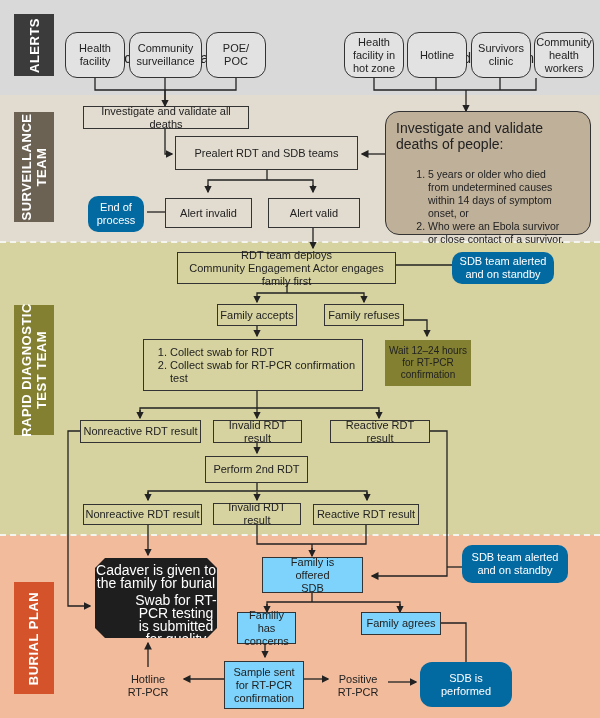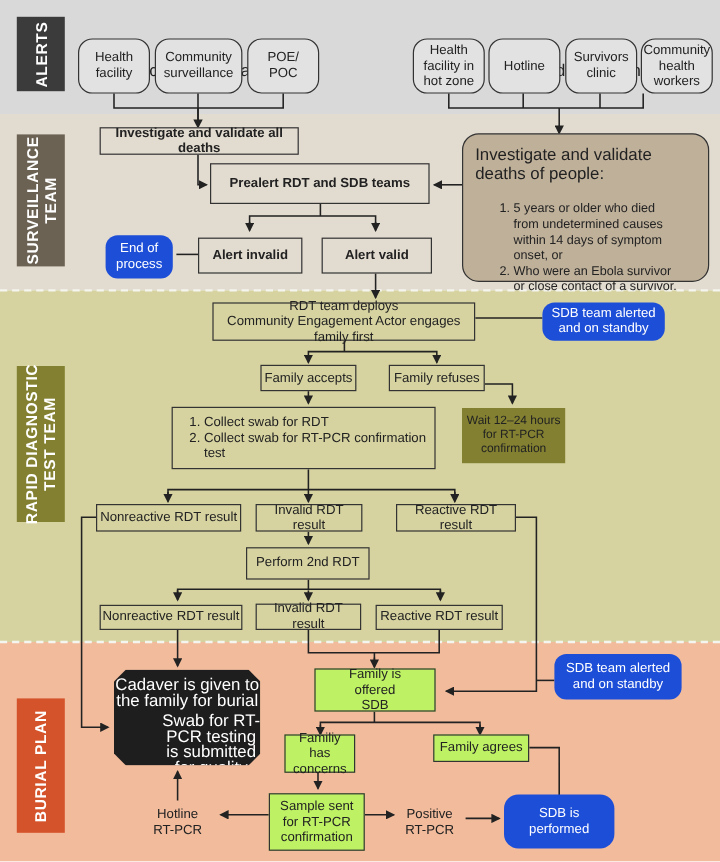--- a/index.html
+++ b/index.html
@@ -12,24 +12,24 @@
   .dash{position:absolute;left:0;width:600px;border-top:2px dashed #f5f5f0;height:0;}
   .lane{position:absolute;left:14px;width:40px;color:#fff;display:flex;align-items:center;justify-content:center;}
   .lane span{transform:rotate(-90deg);white-space:nowrap;text-align:center;font-size:13px;font-weight:bold;letter-spacing:.5px;line-height:15px;}
   #lane-alerts{top:14px;height:62px;background:#3b3b3b;}
   #lane-surv{top:112px;height:110px;background:#6b6253;}
   #lane-rdt{top:305px;height:130px;background:#838031;}
   #lane-burial{top:582px;height:112px;background:#d5532a;}
   .hdr{position:absolute;font-size:14px;color:#222;margin-top:44px;}
   .box{position:absolute;box-sizing:border-box;border:1.5px solid #333;display:flex;align-items:center;justify-content:center;text-align:center;font-size:11px;line-height:13px;}
   .rbox{border-radius:12px;background:#e2e2e2;}
-  .dark{background:#1d4ed8;color:#fff;border:none;border-radius:10px;}
-  .tan-box{background:#e2dbcf;font-weight:bold;}
+  .dark{background:#0369a1;color:#fff;border:none;border-radius:10px;}
+  .tan-box{background:#e2dbcf;}
   .rdt-box{background:#d6d3a0;}
-  .bur-box{background:#bef264;}
+  .bur-box{background:#7dd3fc;}
   .crit{position:absolute;left:385px;top:111px;width:206px;height:124px;box-sizing:border-box;border:1.5px solid #333;border-radius:14px;background:#bfb09a;padding:8px 10px;}
   .crit .t{font-size:14px;line-height:16px;margin-bottom:6px;}
   .crit ol{margin:16px;padding-left:16px;font-size:10.5px;line-height:13px;}
   .perf{position:absolute;left:143px;top:339px;width:220px;height:52px;box-sizing:border-box;border:1.5px solid #333;background:#d6d3a0;padding:4px 6px;font-size:11px;line-height:13px;}
   .perf ol{margin:2px 0 0 0;padding-left:20px;}
   .wait{position:absolute;left:385px;top:340px;width:86px;height:46px;background:#838031;color:#222;display:flex;align-items:center;justify-content:center;text-align:center;font-size:10px;line-height:12px;}
   .cadaver{position:absolute;left:95px;top:558px;width:122px;height:80px;background:#1e1e1e;color:#fff;clip-path:polygon(10px 0,calc(100% - 10px) 0,100% 10px,100% calc(100% - 10px),calc(100% - 10px) 100%,10px 100%,0 calc(100% - 10px),0 10px);text-align:center;font-size:14px;line-height:13px;padding-top:6px;box-sizing:border-box;}
   .cadaver .p2{margin-top:4px;margin-left:40px;}
   .lbl{position:absolute;font-size:11px;line-height:13px;text-align:center;}
   svg#lines{position:absolute;left:0;top:0;width:600px;height:718px;pointer-events:none;}

